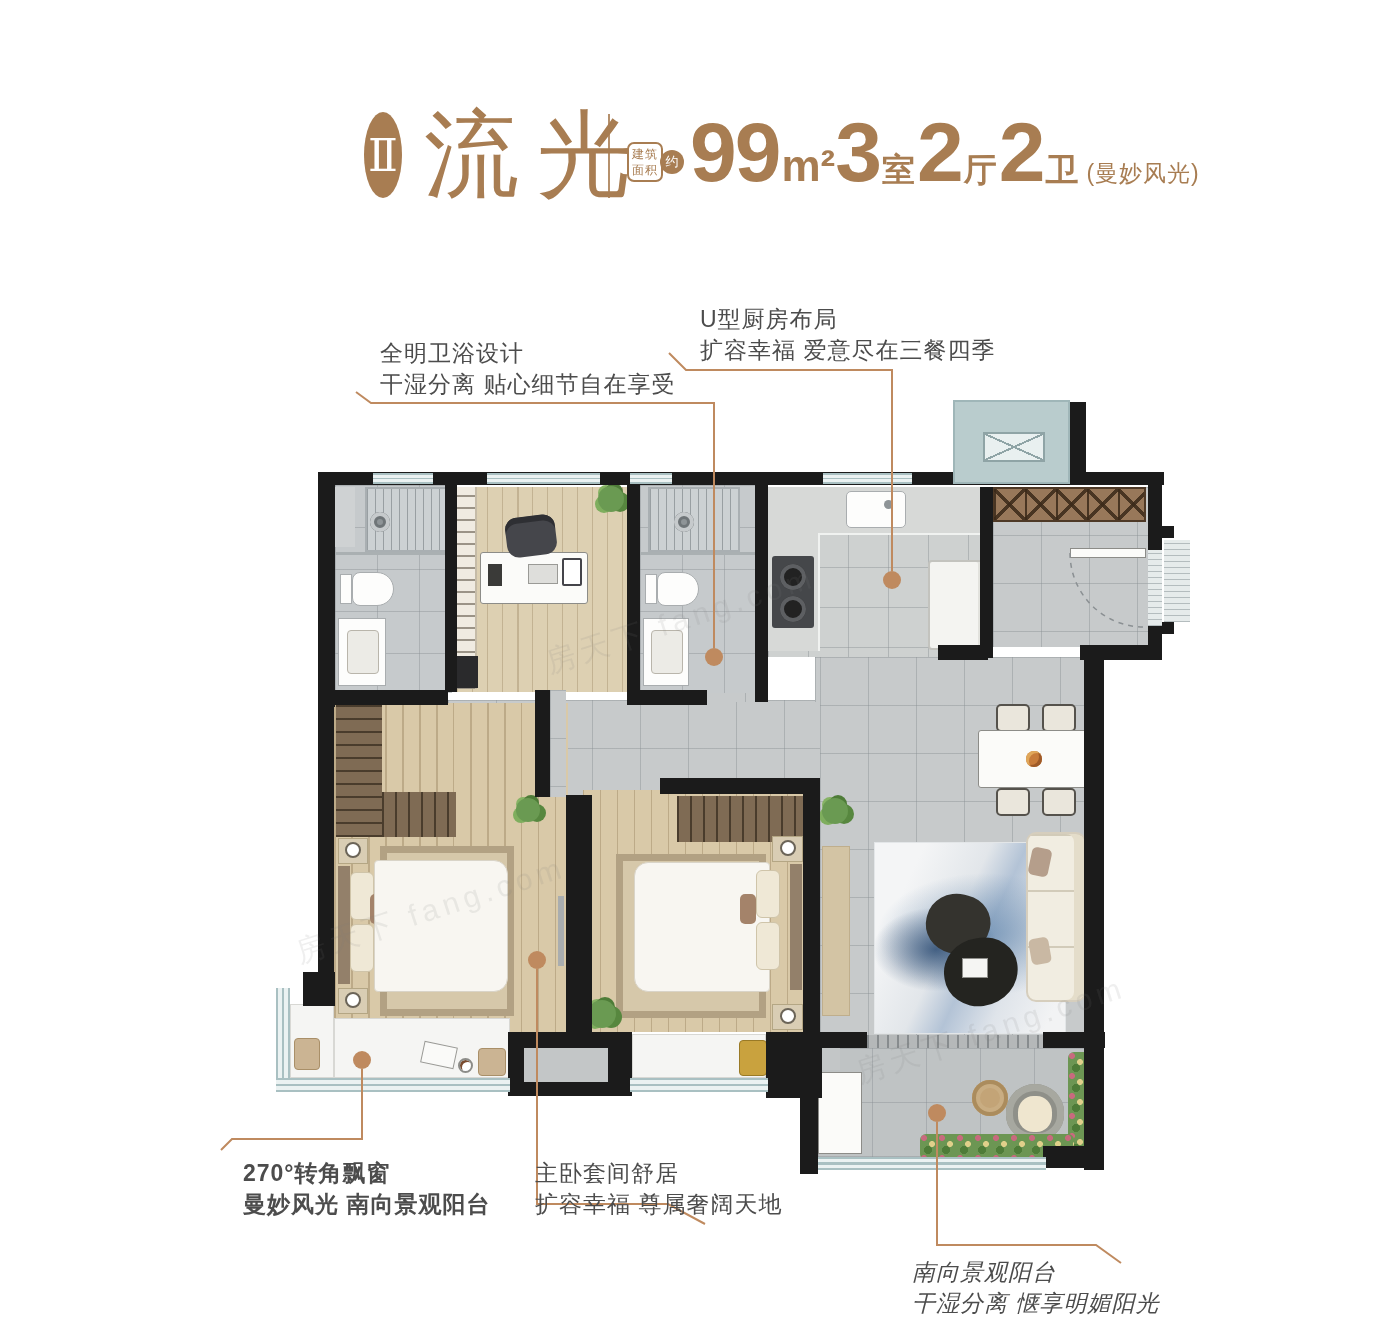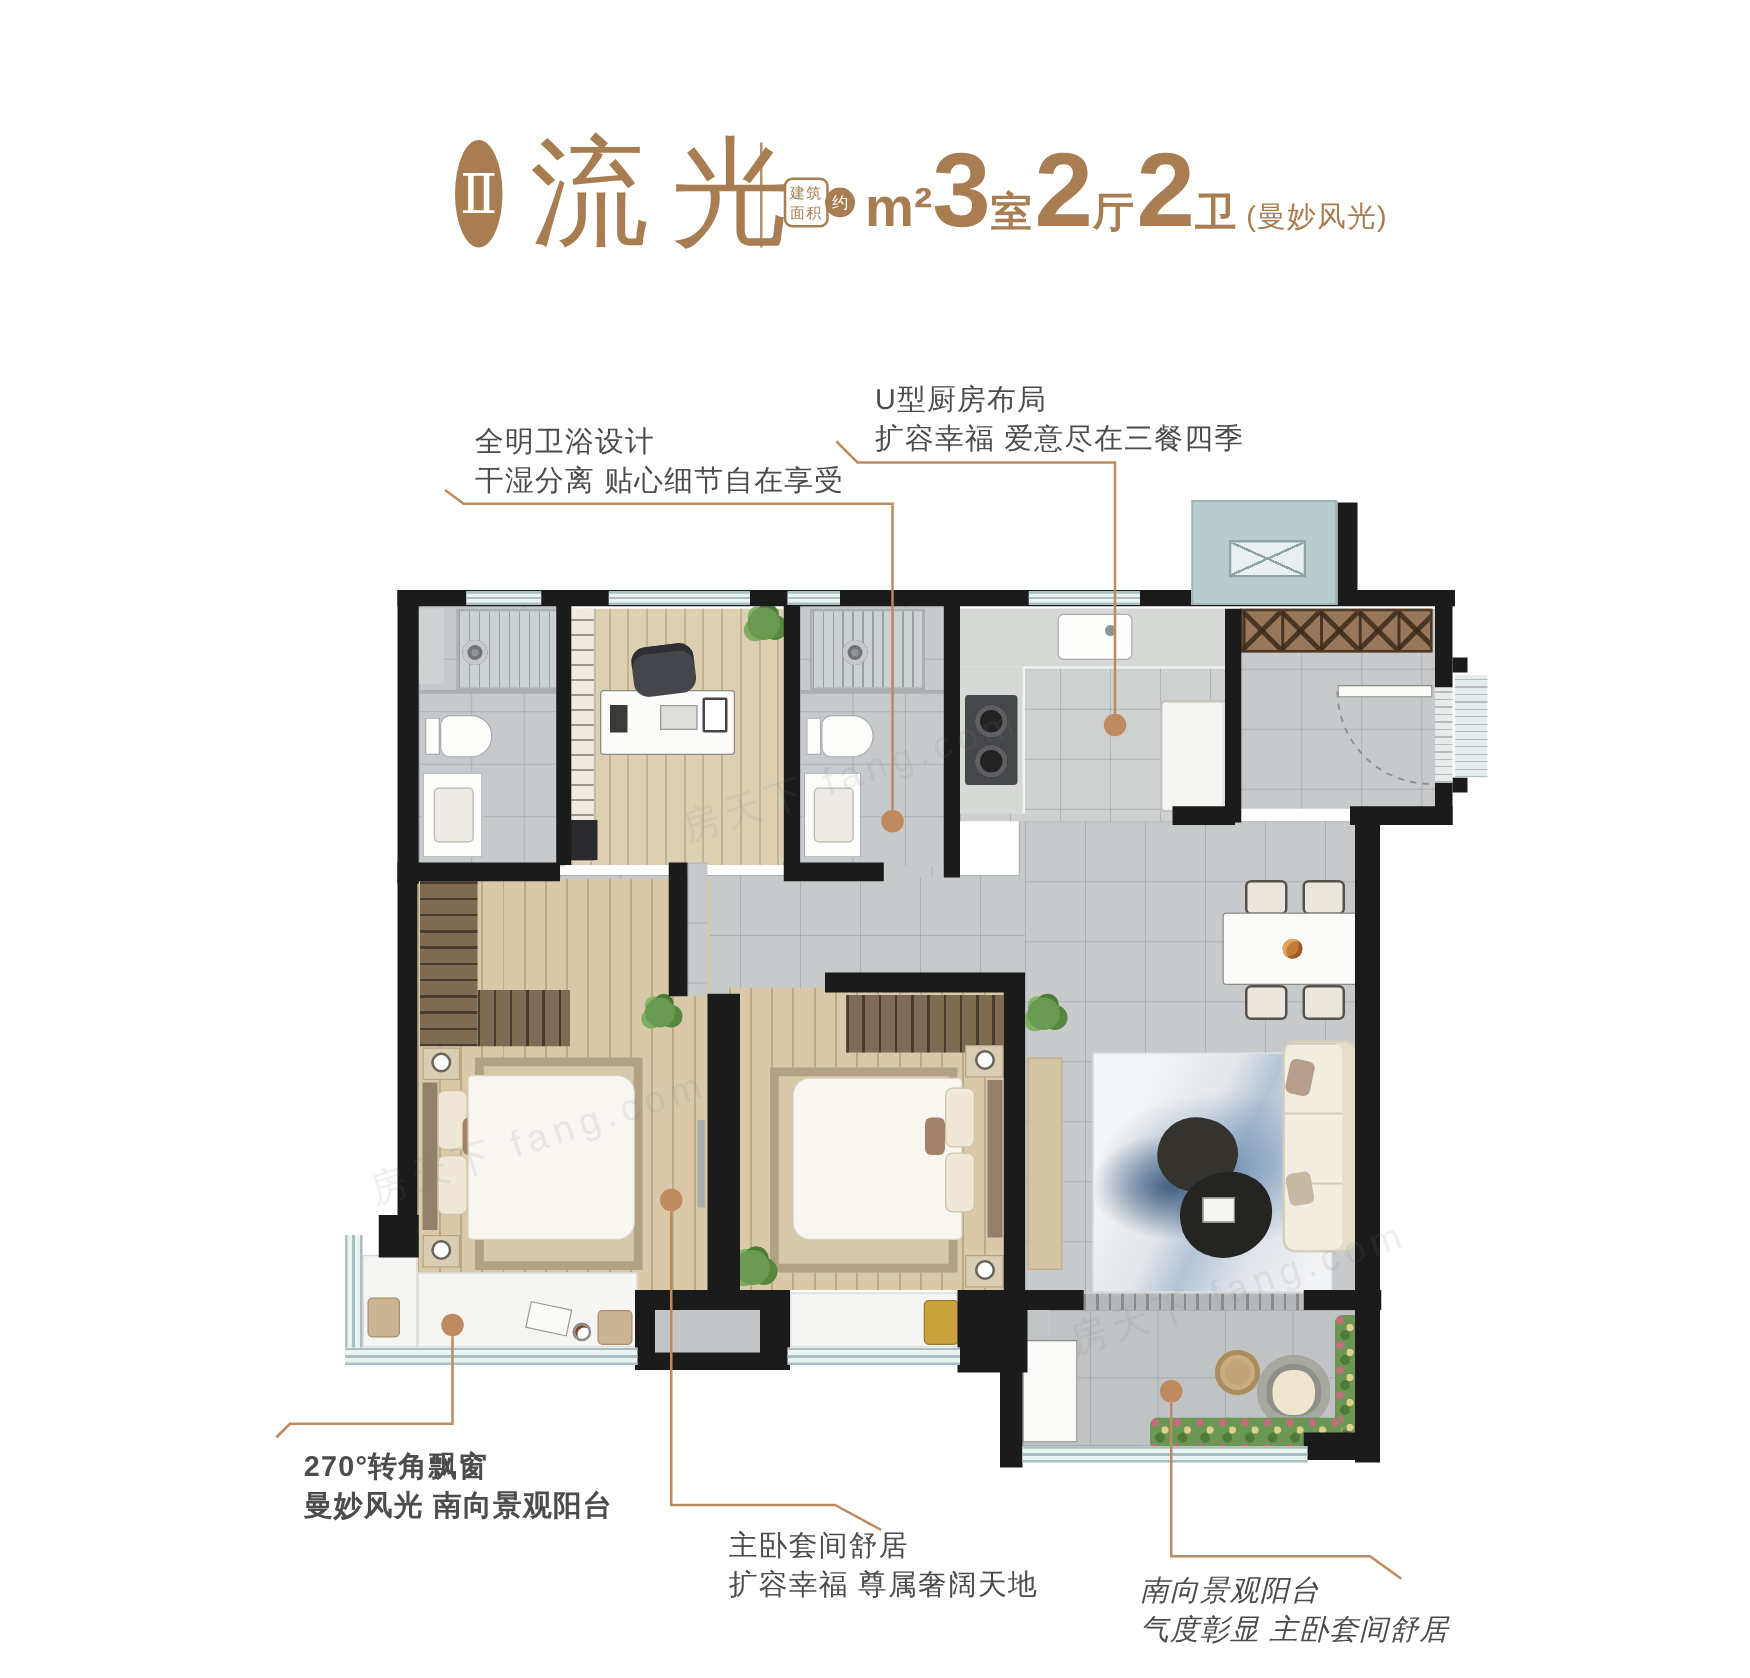--- a/index.html
+++ b/index.html
@@ -98,20 +98,21 @@
       <span>Ⅱ</span>
     </div>
   <div class="title">流光</div>
   <div class="vline"></div>
   <div class="area-box">
     <span>建筑</span>
     <span>面积</span>
   </div>
   <div class="approx">约</div>
   <div class="stats">
+    <span class="big">99</span>
     <span class="mid">m²</span>
     <span class="big">3</span>
     <span class="small">室</span>
     <span class="big">2</span>
     <span class="small">厅</span>
     <span class="big">2</span>
     <span class="small">卫</span>
     <span class="note">(曼妙风光)</span>
   </div>
 
@@ -306,26 +307,26 @@
     <div>干湿分离 贴心细节自在享受</div>
   </div>
   <div class="callout" style="left:700px;top:304px;">
     <div>U型厨房布局</div>
     <div>扩容幸福 爱意尽在三餐四季</div>
   </div>
   <div class="callout" style="left:243px;top:1158px;font-weight:bold;">
     <div>270°转角飘窗</div>
     <div>曼妙风光 南向景观阳台</div>
   </div>
-  <div class="callout" style="left:535px;top:1221px;margin-left:48px;">
+  <div class="callout" style="left:535px;top:1158px;">
     <div>主卧套间舒居</div>
     <div>扩容幸福 尊属奢阔天地</div>
   </div>
   <div class="callout" style="left:912px;top:1257px;font-style:italic;">
     <div>南向景观阳台</div>
-    <div>气度彰显 主卧套间舒居</div>
+    <div>干湿分离 惬享明媚阳光</div>
   </div>
 
   <div class="wm" style="left:540px;top:600px;">房天下 fang.com</div>
   <div class="wm" style="left:290px;top:890px;">房天下 fang.com</div>
   <div class="wm" style="left:850px;top:1010px;">房天下 fang.com</div>
 
 </div>
 
 </body></html>

